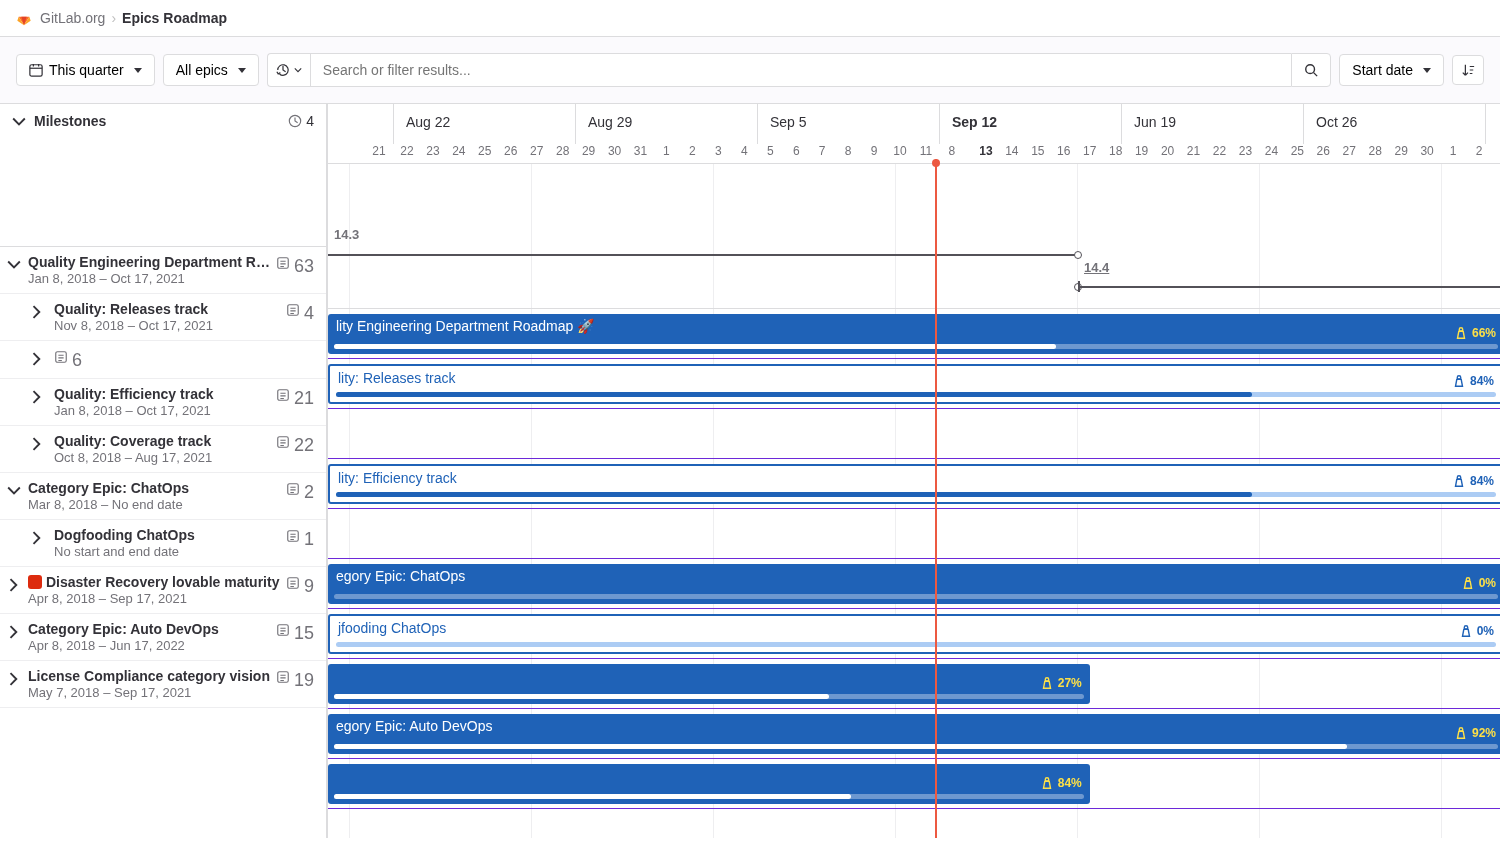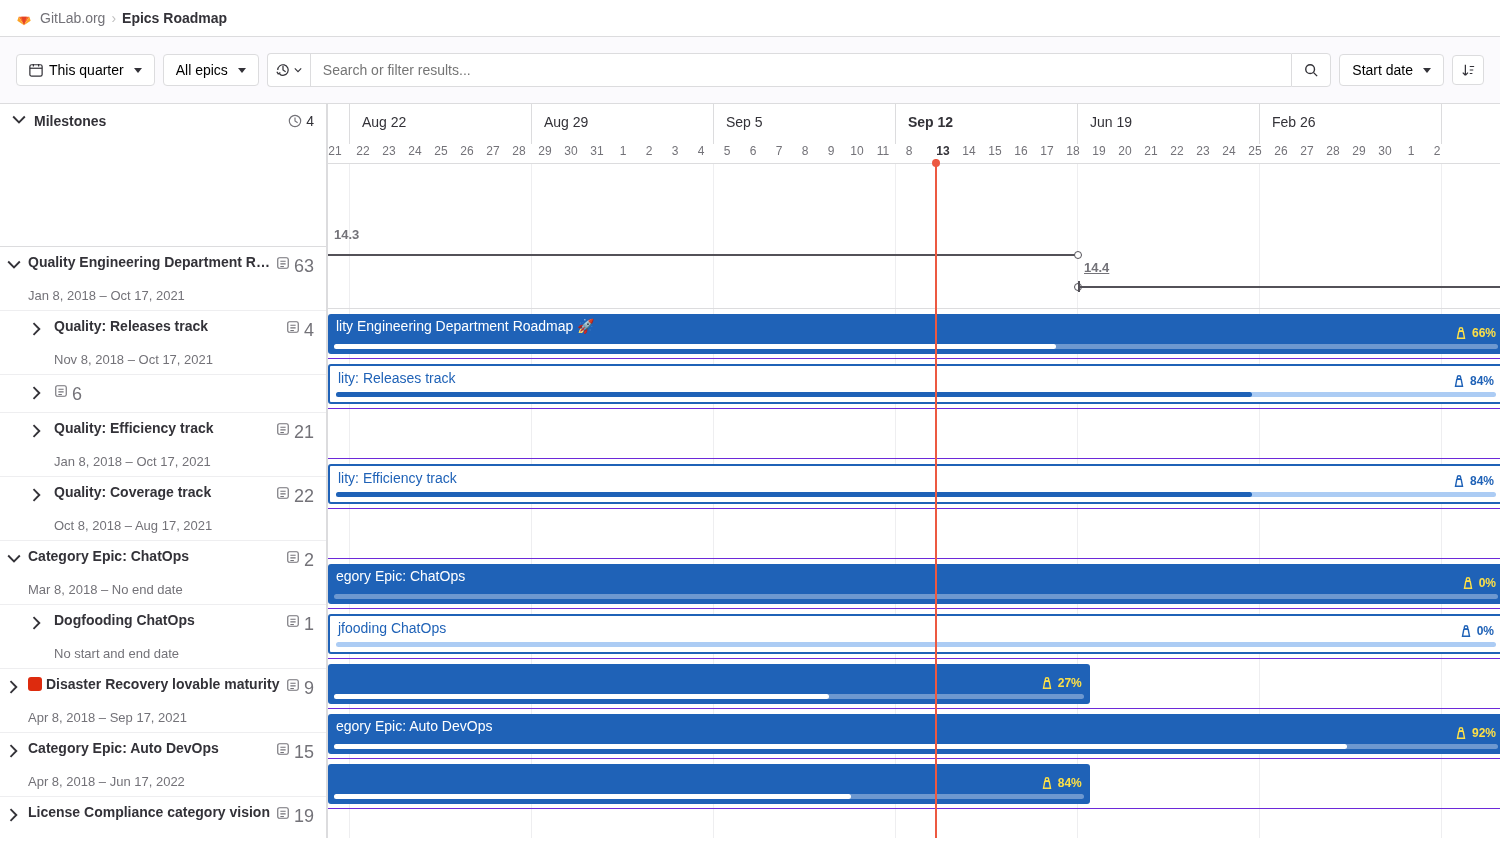--- a/index.html
+++ b/index.html
@@ -20,47 +20,47 @@
 .search-wrap input { flex: 1; border: 1px solid #dcdcde; border-right: none; padding: 8px 12px; font-size: 14px; border-top-left-radius: 0; border-bottom-left-radius: 0; height: 34px; }
 .search-wrap .history-btn { border: 1px solid #dcdcde; border-right: none; border-radius: 4px 0 0 4px; padding: 6px 8px; display: flex; align-items: center; gap: 4px; background: #fff; }
 .search-wrap .search-btn { border: 1px solid #dcdcde; border-radius: 0 4px 4px 0; padding: 6px 12px; display: flex; align-items: center; background: #fff; }
 
 
 .roadmap { display: flex; height: calc(844px - 44px - 66px); position: relative; overflow: hidden; }
 .sidebar { width: 328px; flex: 0 0 328px; border-right: 2px solid #dcdcde; overflow: hidden; }
 .timeline { flex: 1; position: relative; overflow: hidden; }
 
 
-.timeline-header { position: relative; height: 60px; border-bottom: 1px solid #dcdcde; }
+.timeline-header { position: relative; height: 60px; border-bottom: 1px solid #dcdcde; padding-left: 44px; }
 .week-row, .day-row { display: flex; }
 .week-cell { border-right: 1px solid #dcdcde; font-size: 14px; color: #333238; padding: 10px 12px 0; height: 40px; white-space: nowrap; }
 .week-cell.active { font-weight: 600; }
 .day-row { height: 20px; }
 .day-cell { font-size: 12px; color: #737278; text-align: center; }
 .day-cell.today { font-weight: 700; color: #333238; }
 
 
 .grid-cols { position: absolute; top: 60px; left: 0; right: 0; bottom: 0; display: flex; pointer-events: none; }
 .grid-col { border-right: 1px solid #eeeef0; }
 
 
 .today-line { position: absolute; top: 55px; bottom: 0; width: 2px; background: #ec5941; z-index: 5; }
 .today-dot { position: absolute; top: 55px; width: 8px; height: 8px; background: #ec5941; border-radius: 50%; margin-left: -3px; z-index: 6; }
 
 
-.milestones-head { display: flex; align-items: flex-start; padding: 9px 12px; font-weight: 600; font-size: 14px; border-bottom: 0px solid #dcdcde; }
+.milestones-head { display: flex; align-items: flex-end; padding: 9px 12px; font-weight: 600; font-size: 14px; border-bottom: 0px solid #dcdcde; }
 .milestones-head .count { margin-left: auto; display: flex; align-items: center; gap: 4px; font-weight: 400; }
 .milestones-gap { height: 109px; border-bottom: 1px solid #dcdcde; }
 
 .epic-row { display: flex; padding: 7px 12px 7px 0; border-bottom: 1px solid #eeeef0; }
 .epic-row .expander { width: 28px; display: flex; justify-content: center; padding-top: 4px; cursor: pointer; color: #737278; }
 .epic-row .expander.child { width: 54px; justify-content: flex-end; padding-right: 10px; }
 .epic-row .content { flex: 1; min-width: 0; }
 .epic-row .title { font-weight: 600; font-size: 14px; white-space: nowrap; overflow: hidden; text-overflow: ellipsis; }
-.epic-row .dates { font-size: 13px; color: #737278; margin-top: 18px; }
+.epic-row .dates { font-size: 13px; color: #737278; margin-top: 1px; }
 .epic-row .count { display: flex; align-items: flex-start; gap: 4px; color: #737278; padding-top: 2px; font-size: 18px; }
 .badge-square { display: inline-block; width: 14px; height: 14px; background: #dd2b0e; border-radius: 3px; vertical-align: -2px; margin-right: 4px; }
 
 
 .timeline-body { position: absolute; top: 60px; left: 0; right: 0; bottom: 0; }
 .milestone-zone { height: 145px; position: relative; border-bottom: 1px solid #dcdcde; }
 .ms-label { position: absolute; font-size: 13px; font-weight: 600; color: #737278; }
 .ms-line { position: absolute; height: 1.5px; background: #535158; }
 .ms-dot { position: absolute; width: 8px; height: 8px; border: 1.5px solid #535158; background: #fff; border-radius: 50%; margin-top: -3px; }
 
@@ -336,21 +336,21 @@
 
   <div class="timeline">
     <div class="timeline-header" id="tl-header">
         <div class="week-row" style="transform: translateX(-8px);">
           <div class="week-cell" style="width: 30px; padding: 0px;"></div>
           <div class="week-cell" style="width: 182px;">Aug 22</div>
           <div class="week-cell" style="width: 182px;">Aug 29</div>
           <div class="week-cell" style="width: 182px;">Sep 5</div>
           <div class="week-cell active" style="width: 182px;">Sep 12</div>
           <div class="week-cell" style="width: 182px;">Jun 19</div>
-          <div class="week-cell" style="width: 182px;">Feb 26</div>
+          <div class="week-cell" style="width: 182px;">Oct 26</div>
         </div>
         <div class="day-row" style="transform: translateX(-8px);">
           <div class="day-cell" style="width: 30px;">21</div>
           <div class="day-cell" style="width: 26px;">22</div>
           <div class="day-cell" style="width: 26px;">23</div>
           <div class="day-cell" style="width: 26px;">24</div>
           <div class="day-cell" style="width: 26px;">25</div>
           <div class="day-cell" style="width: 26px;">26</div>
           <div class="day-cell" style="width: 26px;">27</div>
           <div class="day-cell" style="width: 26px;">28</div>

